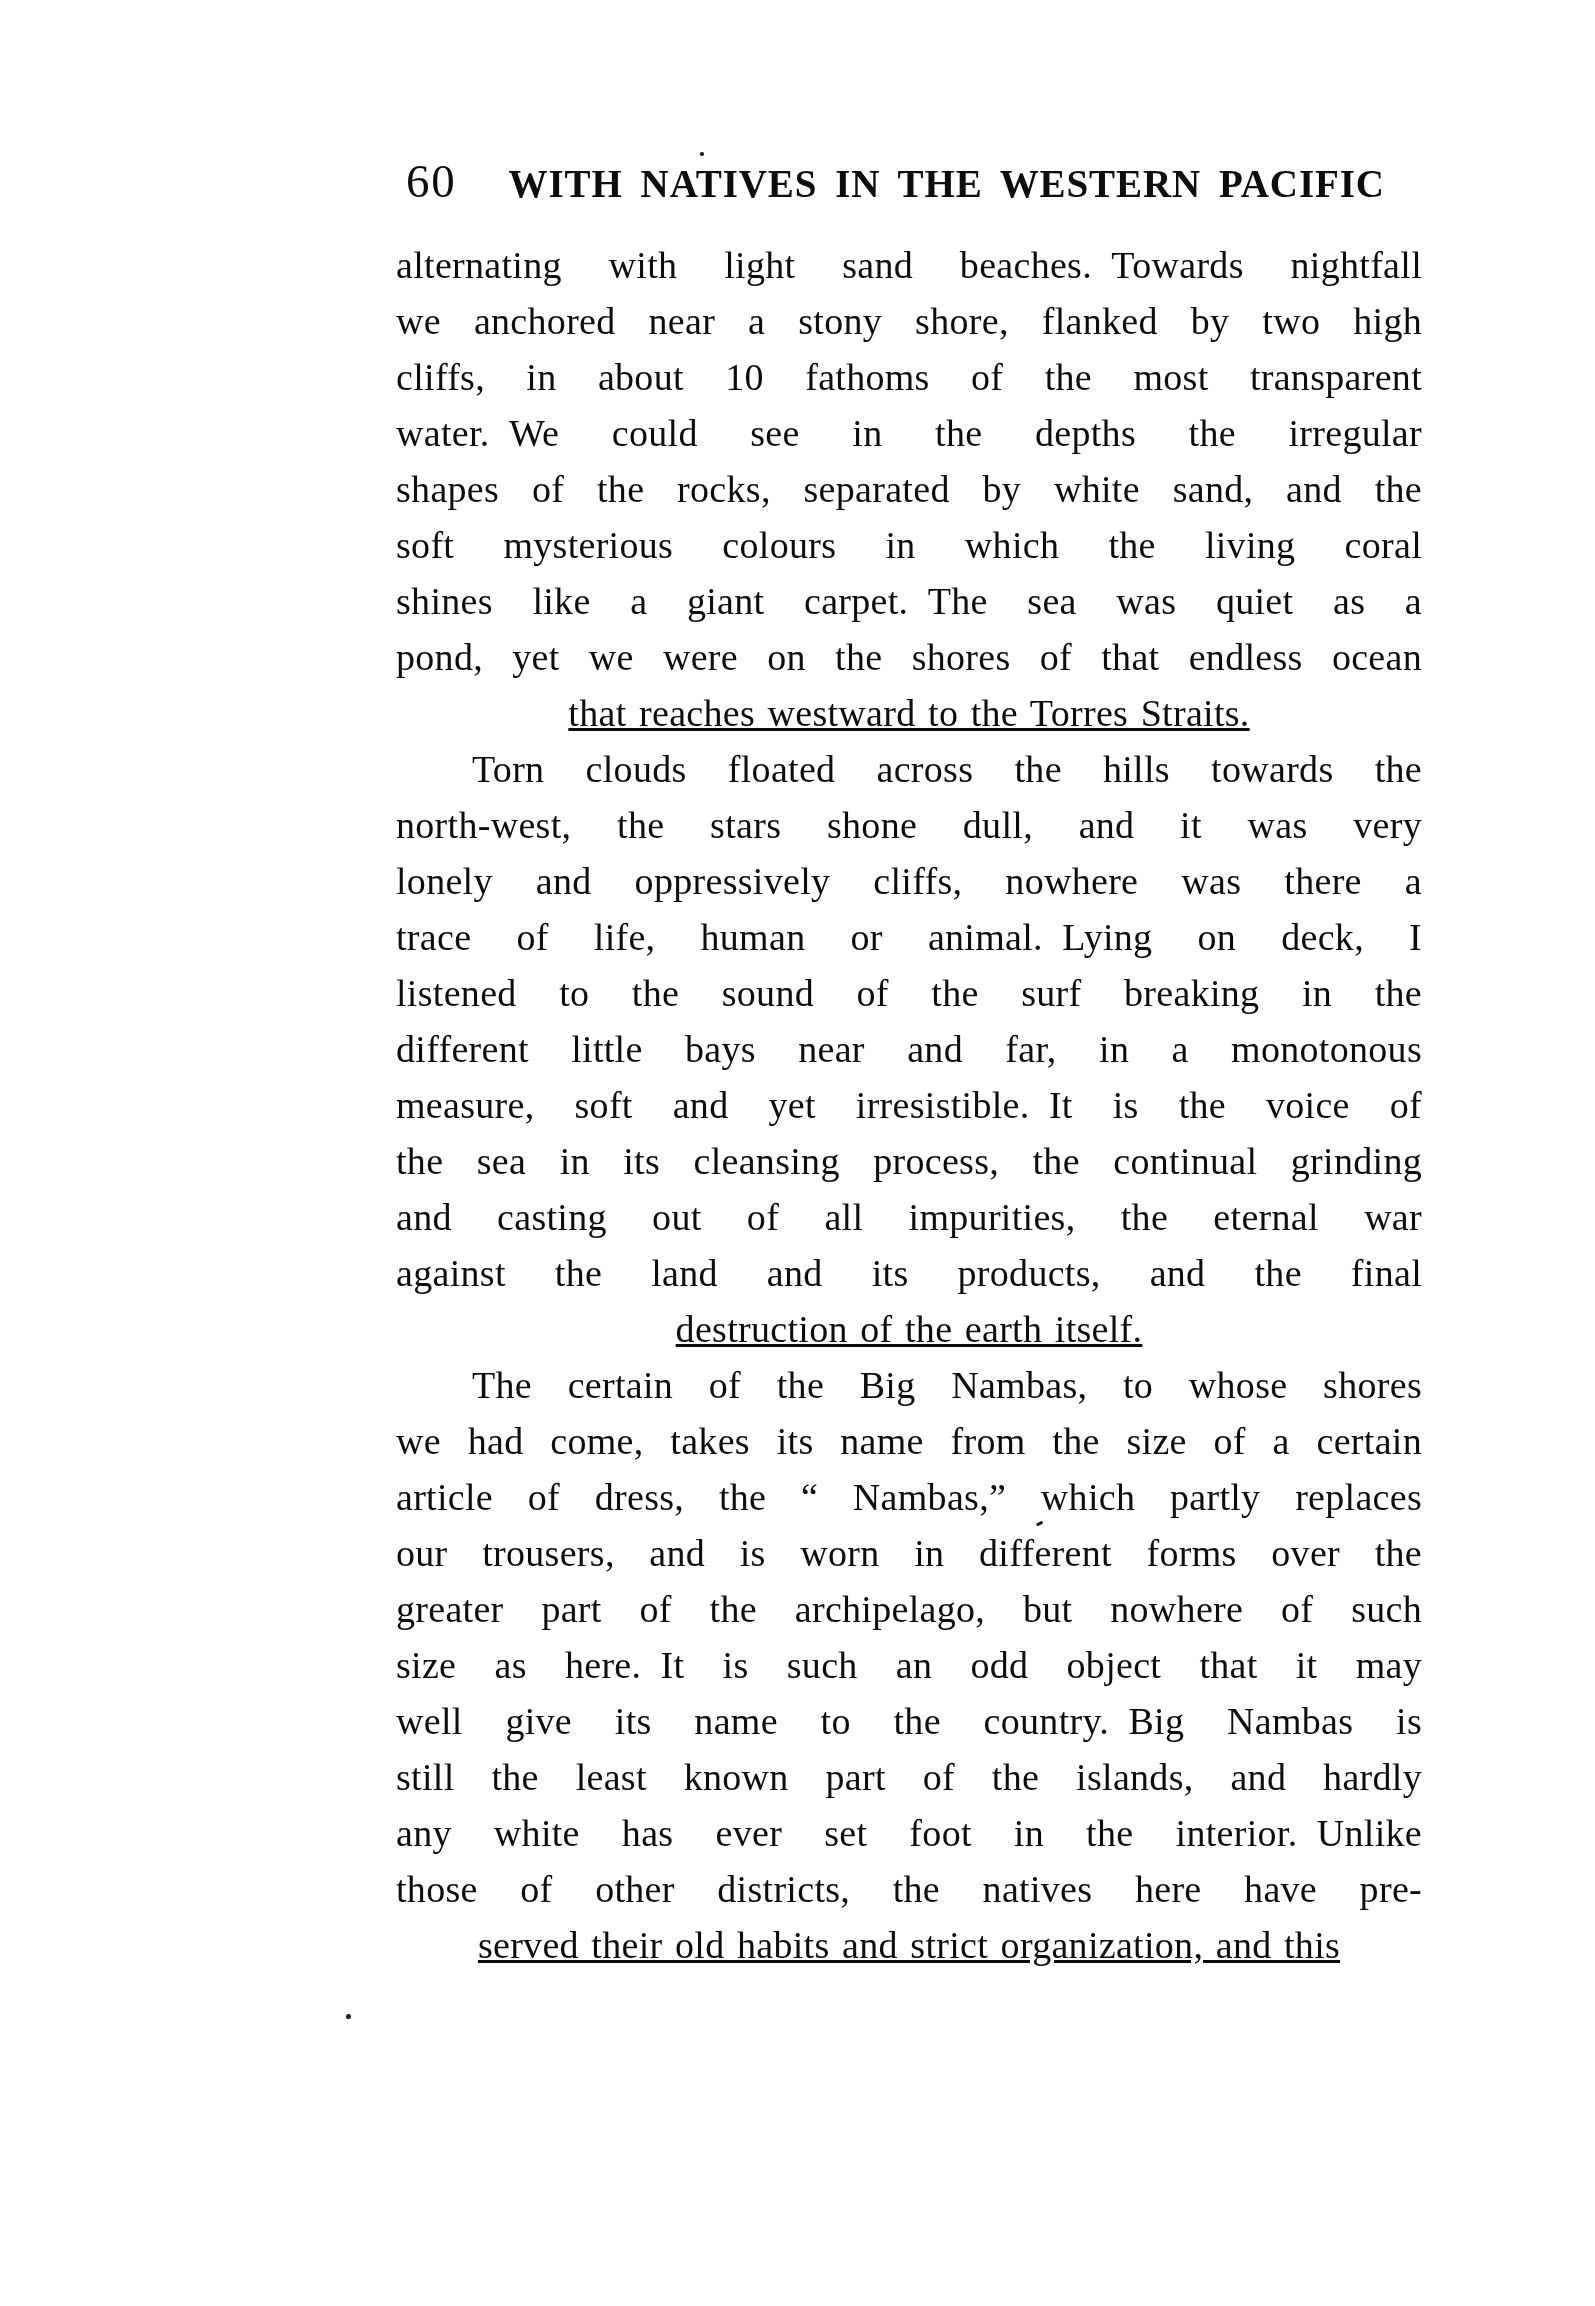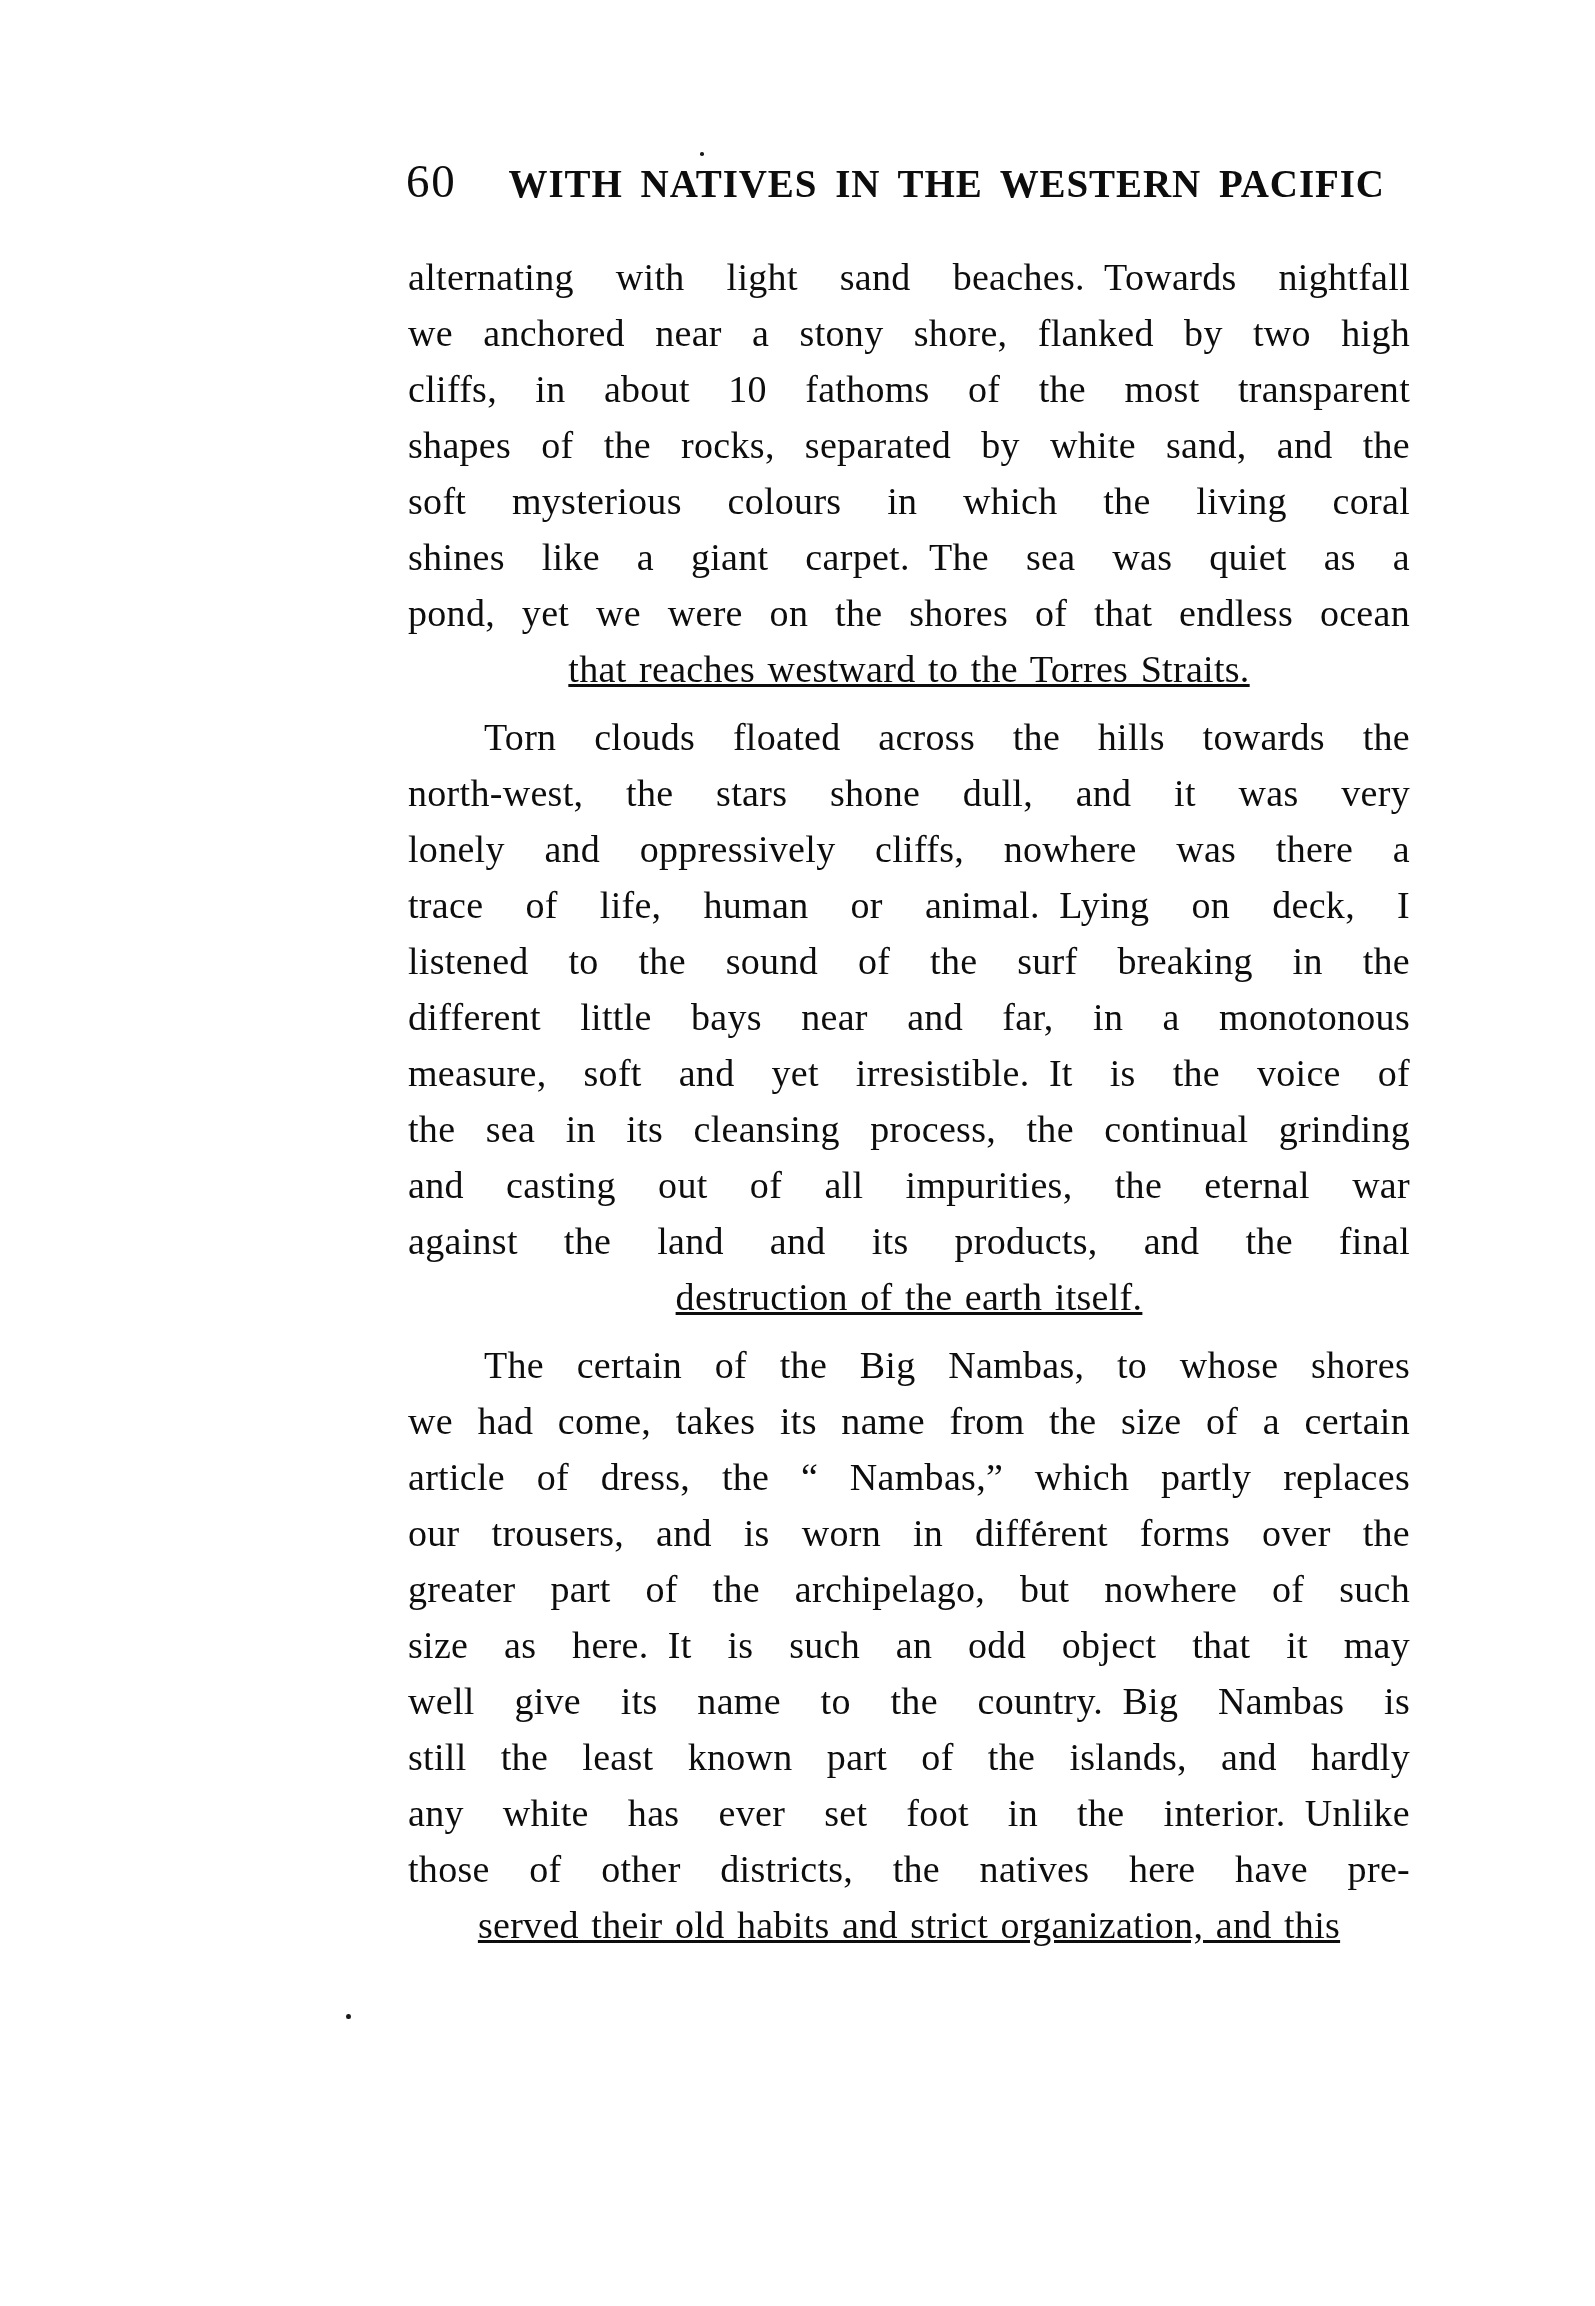--- a/index.html
+++ b/index.html
@@ -39,21 +39,21 @@
   .textblock {
     position: absolute;
     left: 396px;
     top: 237px;
     width: 1026px;
     font-size: 38px;
     line-height: 56px;
     letter-spacing: 0.3px;
     word-spacing: 2.7px;
   }
-  .para { margin: 12px; }
+  .para { margin: 0; }
   .line {
     height: 56px;
     overflow: hidden;
     text-align: justify;
   }
   
   .line.just::after {
     content: "";
     display: inline-block;
     width: 100%;
@@ -82,20 +82,21 @@
   <header class="running-head">
     <span class="pagenum">60</span>
     <span class="running-title">WITH NATIVES IN THE WESTERN PACIFIC</span>
   </header>
 
   <main class="textblock" id="textblock">
       <div class="para">
         <div class="line just">alternating with light sand beaches. Towards nightfall</div>
         <div class="line just">we anchored near a stony shore, flanked by two high</div>
         <div class="line just">cliffs, in about 10 fathoms of the most transparent</div>
+        <div class="line just">water. We could see in the depths the irregular</div>
         <div class="line just">shapes of the rocks, separated by white sand, and the</div>
         <div class="line just">soft mysterious colours in which the living coral</div>
         <div class="line just">shines like a giant carpet. The sea was quiet as a</div>
         <div class="line just">pond, yet we were on the shores of that endless ocean</div>
         <div class="line last">that reaches westward to the Torres Straits.</div>
       </div>
       <div class="para">
         <div class="line just indent">Torn clouds floated across the hills towards the</div>
         <div class="line just">north-west, the stars shone dull, and it was very</div>
         <div class="line just">lonely and oppressively cliffs, nowhere was there a</div>

